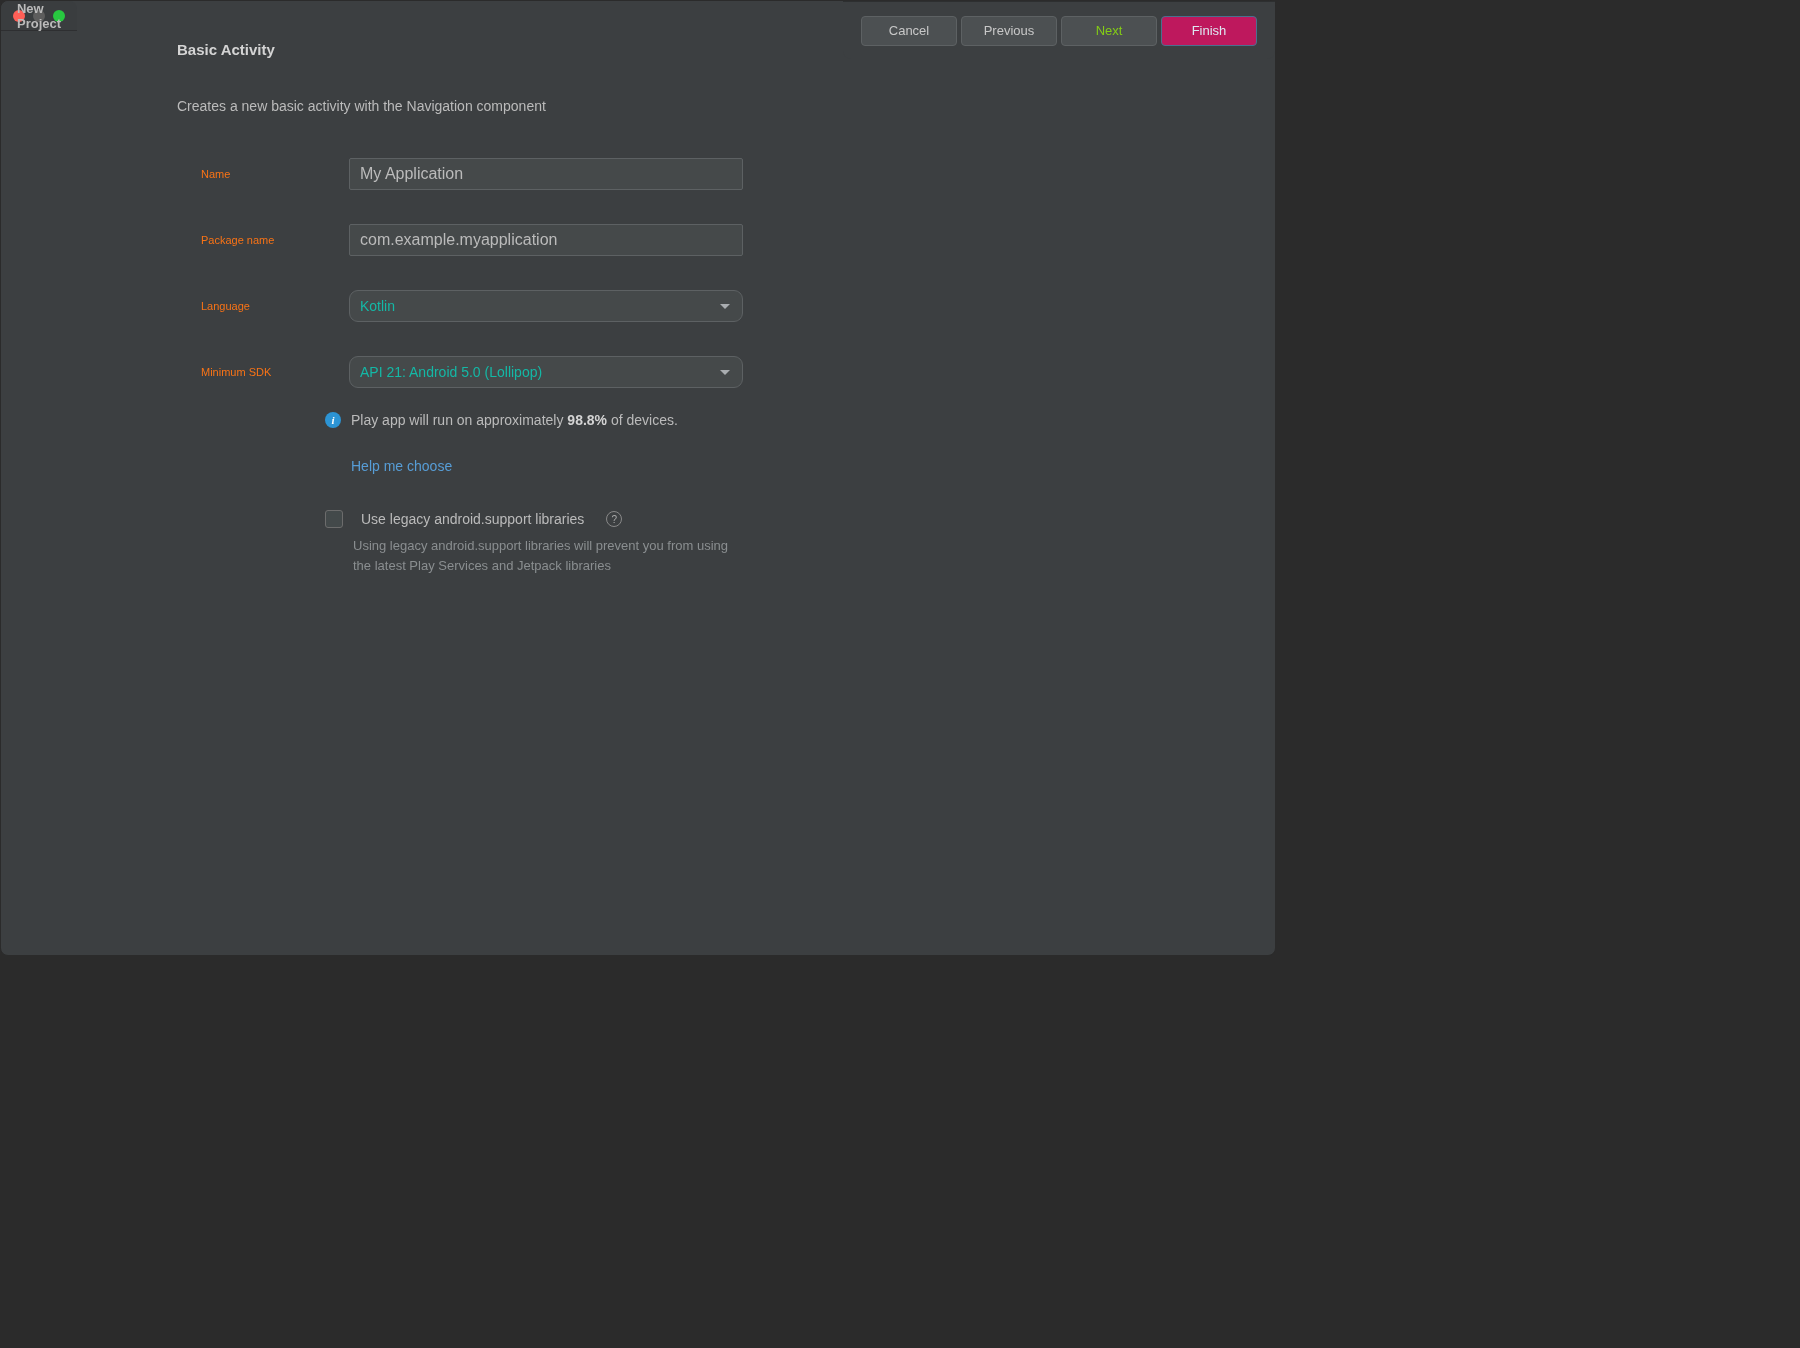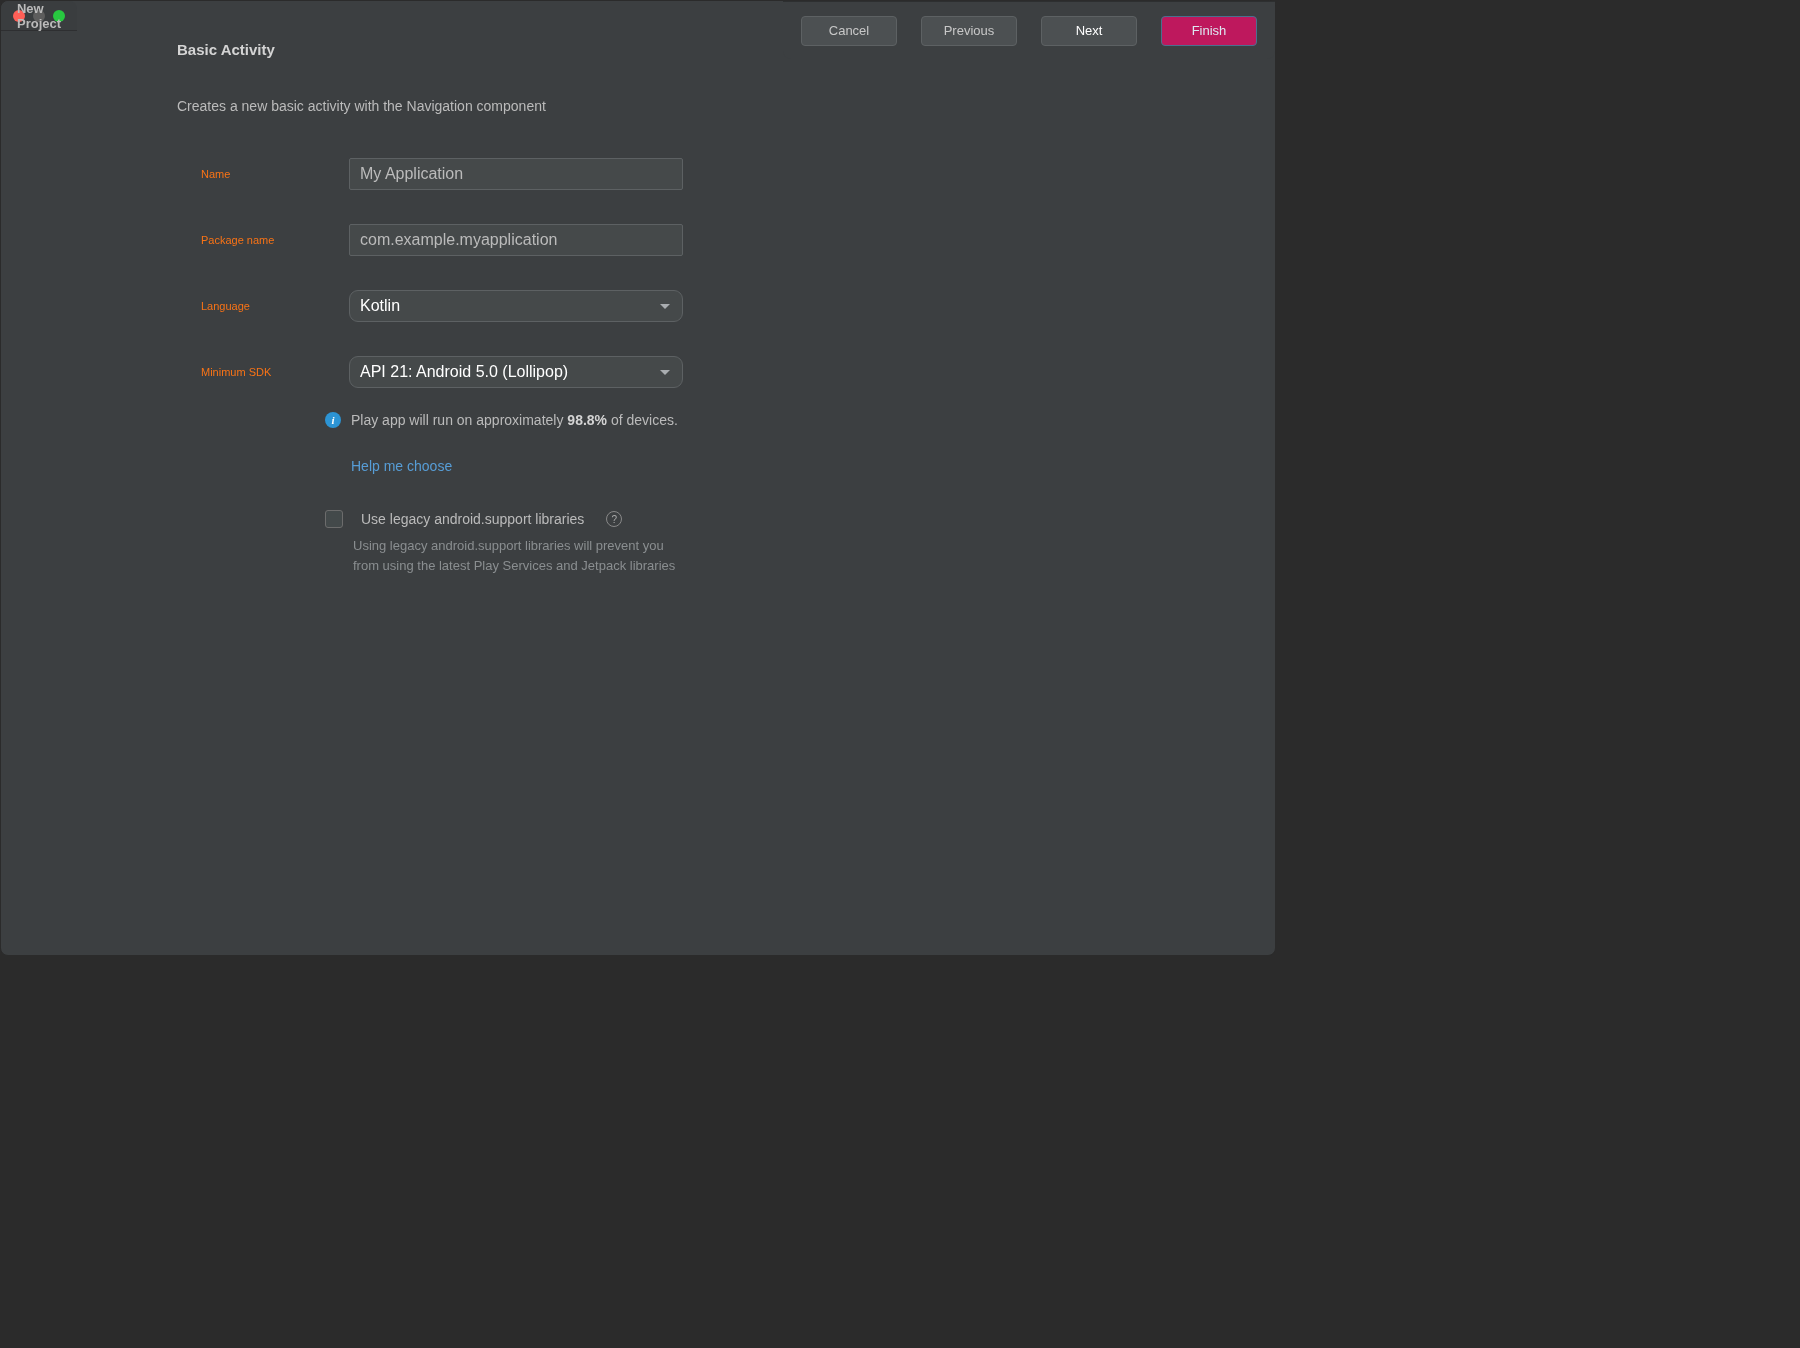--- a/index.html
+++ b/index.html
@@ -111,23 +111,23 @@
     color: #8a8e90;
     cursor: pointer;
     width: 18px;
     height: 15px;
   }
   .select {
     width: 100%;
     height: 32px;
     background: #45494a;
     border: 1px solid #5d6163;
-    color: #ffffff;
+    color: #14b8a6;
     padding: 0 10px;
-    font-size: 16px;
+    font-size: 14px;
     border-radius: 9px;
     display: flex;
     align-items: center;
     justify-content: space-between;
     cursor: pointer;
   }
   .chevron {
     border-left: 5px solid transparent;
     border-right: 5px solid transparent;
     border-top: 5px solid #a9adb0;
@@ -218,41 +218,41 @@
     line-height: 1.5;
     max-width: 500px;
   }
   .footer {
     height: 58px;
     border-top: 1px solid #2d2f30;
     display: flex;
     align-items: center;
     justify-content: flex-end;
     padding: 0 18px;
-    gap: 24px;
+    gap: 4px;
     background: #3c3f41;
     border-bottom-left-radius: 8px;
     border-bottom-right-radius: 8px;
   }
   .btn {
     min-width: 96px;
     height: 30px;
     background: #4c5052;
     border: 1px solid #5d6163;
     color: #c8c8c8;
     font-size: 13px;
     border-radius: 4px;
     display: flex;
     align-items: center;
     justify-content: center;
     cursor: pointer;
     padding: 0 18px;
   }
   .btn.disabled {
-    color: #ffffff;
+    color: #84cc16;
     cursor: default;
   }
   .btn.primary {
     background: #be185d;
     border-color: #4a708f;
     color: #dde8f2;
   }
 </style>
 </head>
 <body>

